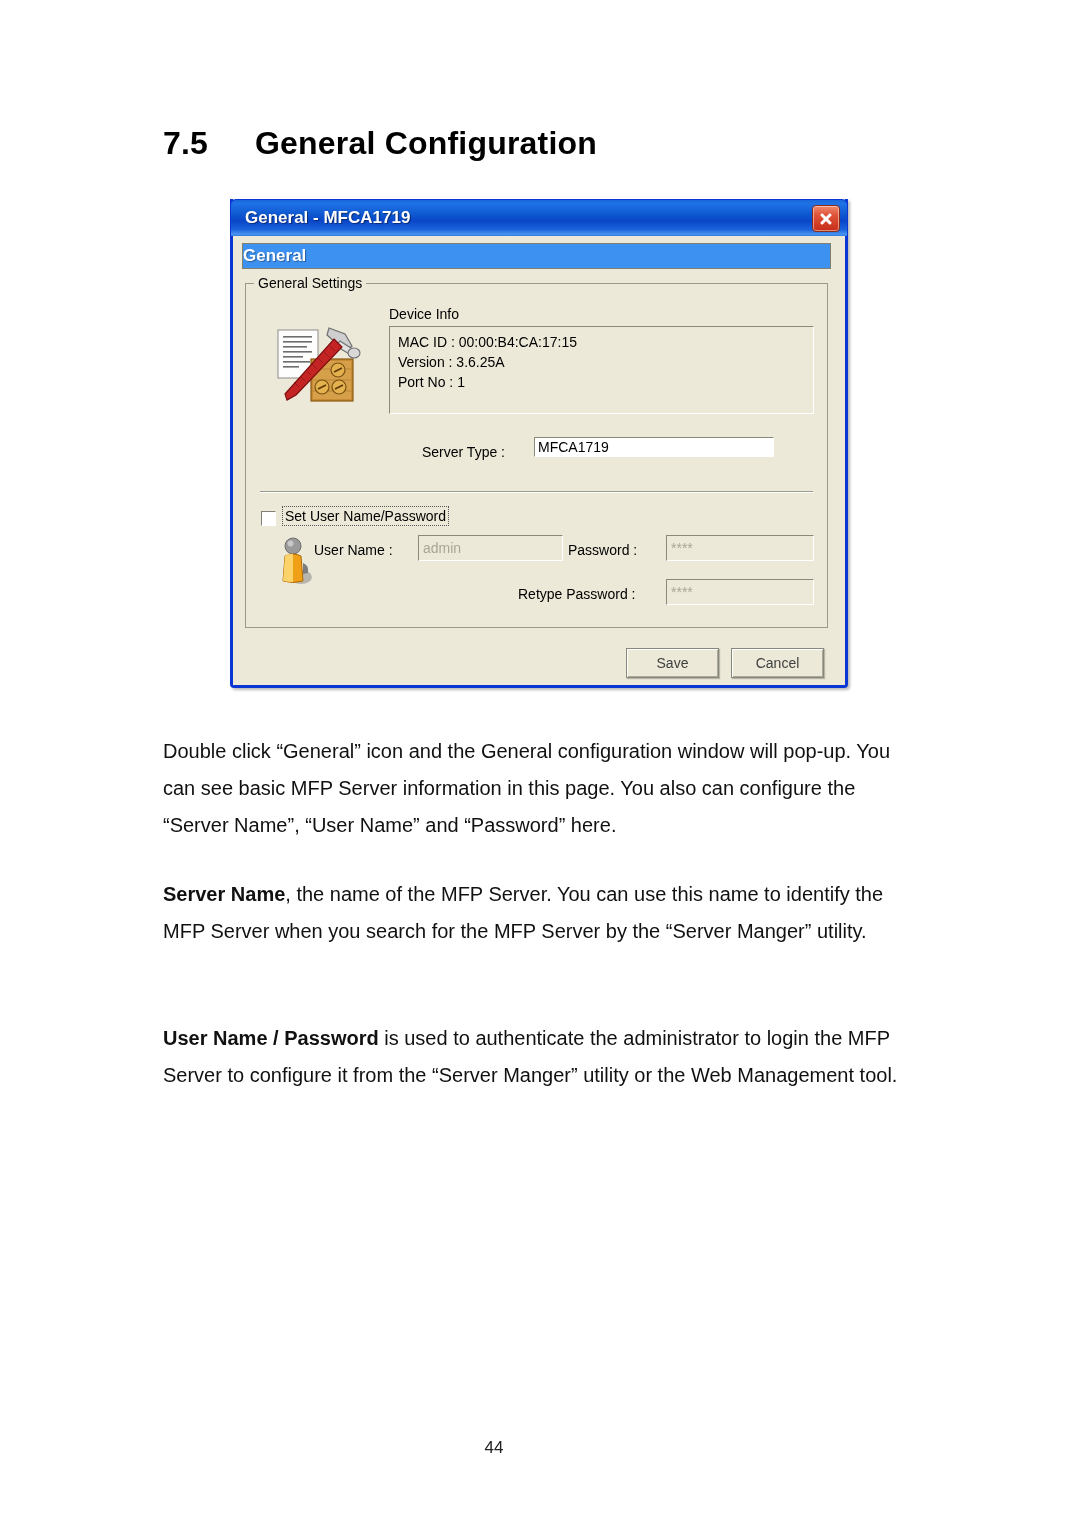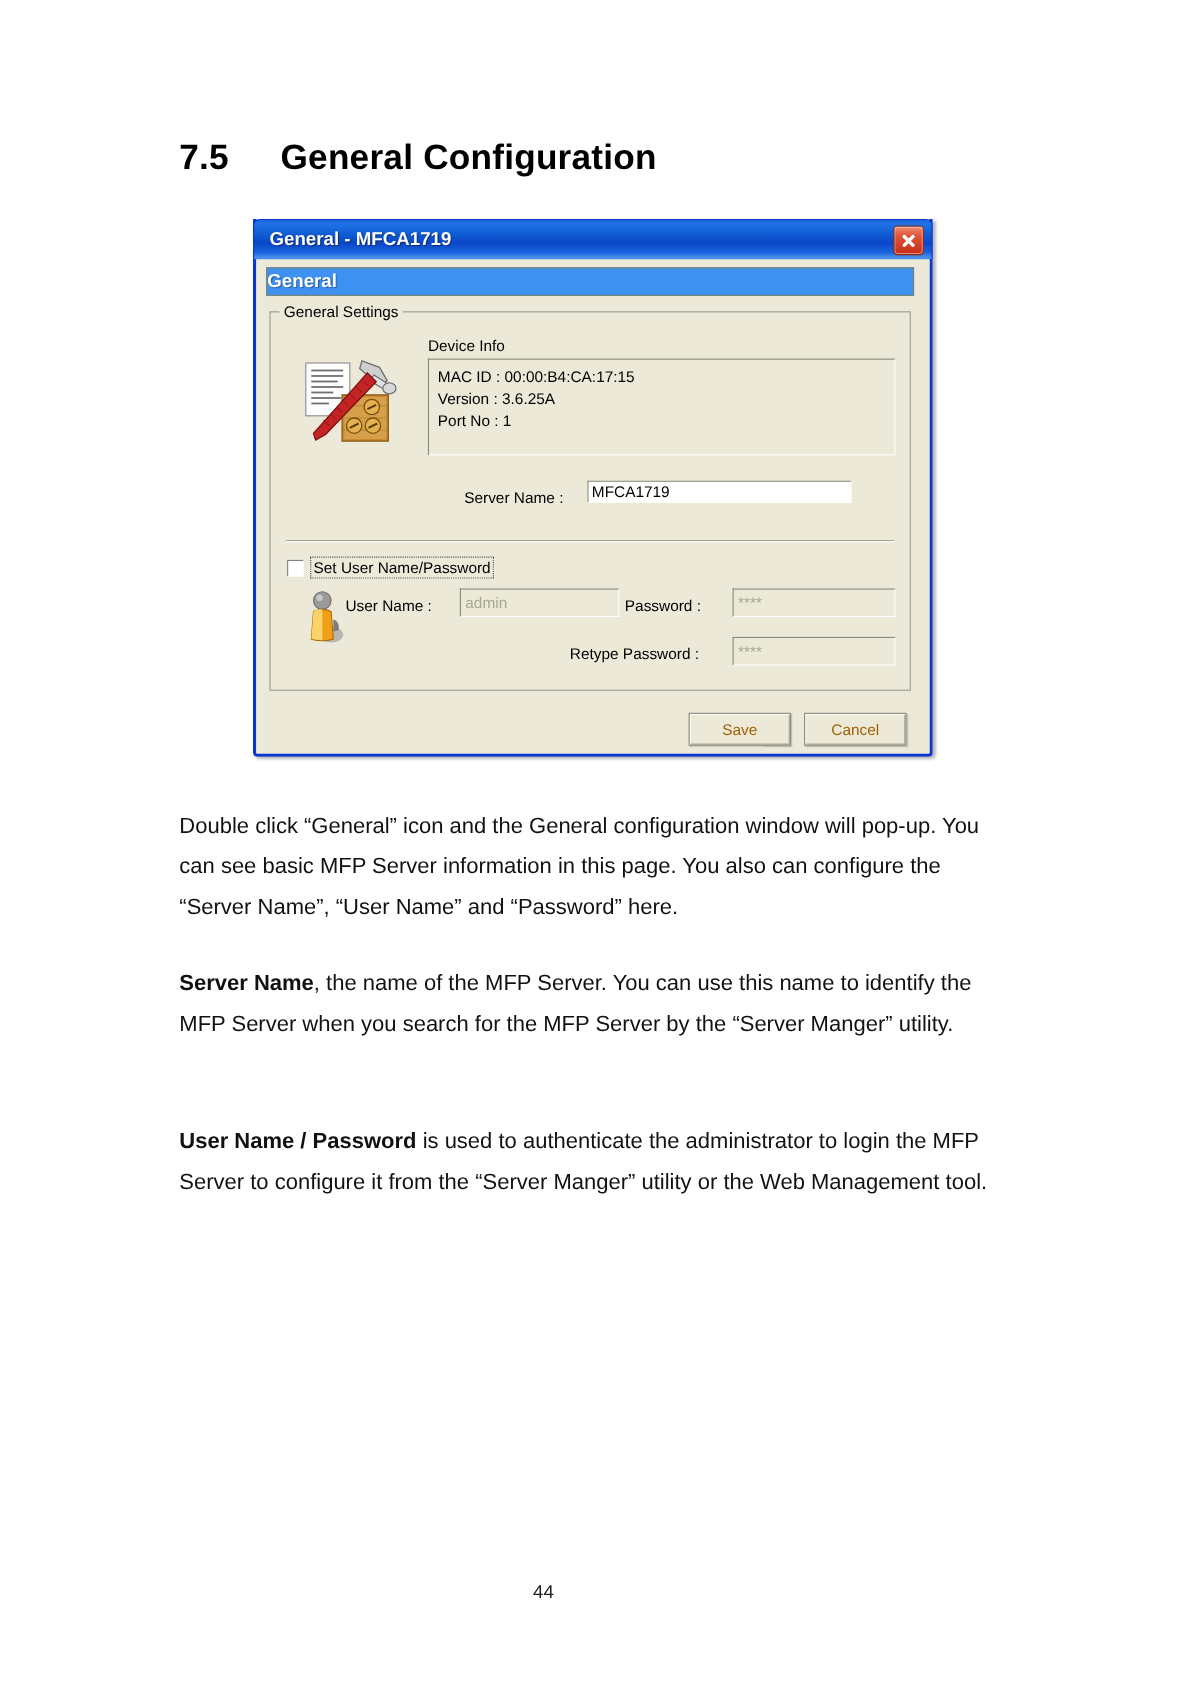--- a/index.html
+++ b/index.html
@@ -215,21 +215,21 @@
     border-bottom: 1px solid #ffffff;
     box-sizing: border-box;
   }
 
   
   .checkbox-row {
     position: absolute;
     left: 15px;
     top: 222px;
     display: flex;
-    align-items: center;
+    align-items: flex-end;
     gap: 6px;
   }
   .cbox {
     width: 15px;
     height: 15px;
     background: #ffffff;
     border: 1px solid #ffffff;
     border-top: 1px solid #808078;
     border-left: 1px solid #808078;
     box-sizing: border-box;
@@ -282,21 +282,21 @@
 
   
   .btn {
     position: absolute;
     height: 30px;
     background: #ece9d8;
     border: 1px solid #87877c;
     box-shadow: inset 1px 1px 0 #ffffff, inset -1px -1px 0 #aba998, 1px 1px 1px rgba(0,0,0,0.22);
     font-family: "Liberation Sans", sans-serif;
     font-size: 14px;
-    color: #a16207;
+    color: #404040;
     cursor: pointer;
     box-sizing: border-box;
   }
   .btn-save   { left: 393px; top: 412px; width: 93px; }
   .btn-cancel { left: 498px; top: 412px; width: 93px; }
 
   
   .body-text {
     position: absolute;
     left: 163px;
@@ -389,21 +389,21 @@
         </g>
       </svg>
 
       <div class="device-info-label">Device Info</div>
       <div class="device-info-box">
         <div>MAC ID : 00:00:B4:CA:17:15</div>
         <div>Version : 3.6.25A</div>
         <div>Port No : 1</div>
       </div>
 
-      <div class="server-name-label">Server Name :</div>
+      <div class="server-name-label">Server Type :</div>
       <input class="server-name-input" type="text" value="MFCA1719" style="">
 
       <div class="divider"></div>
 
       <div class="checkbox-row">
         <div class="cbox"></div>
         <div class="cbox-label">Set User Name/Password</div>
       </div>
 
       <svg class="person-icon" viewBox="0 0 34 50">

